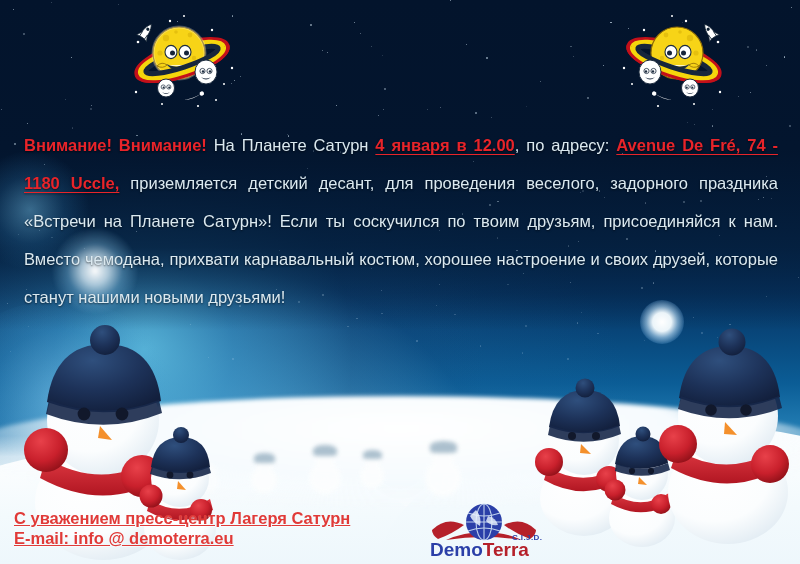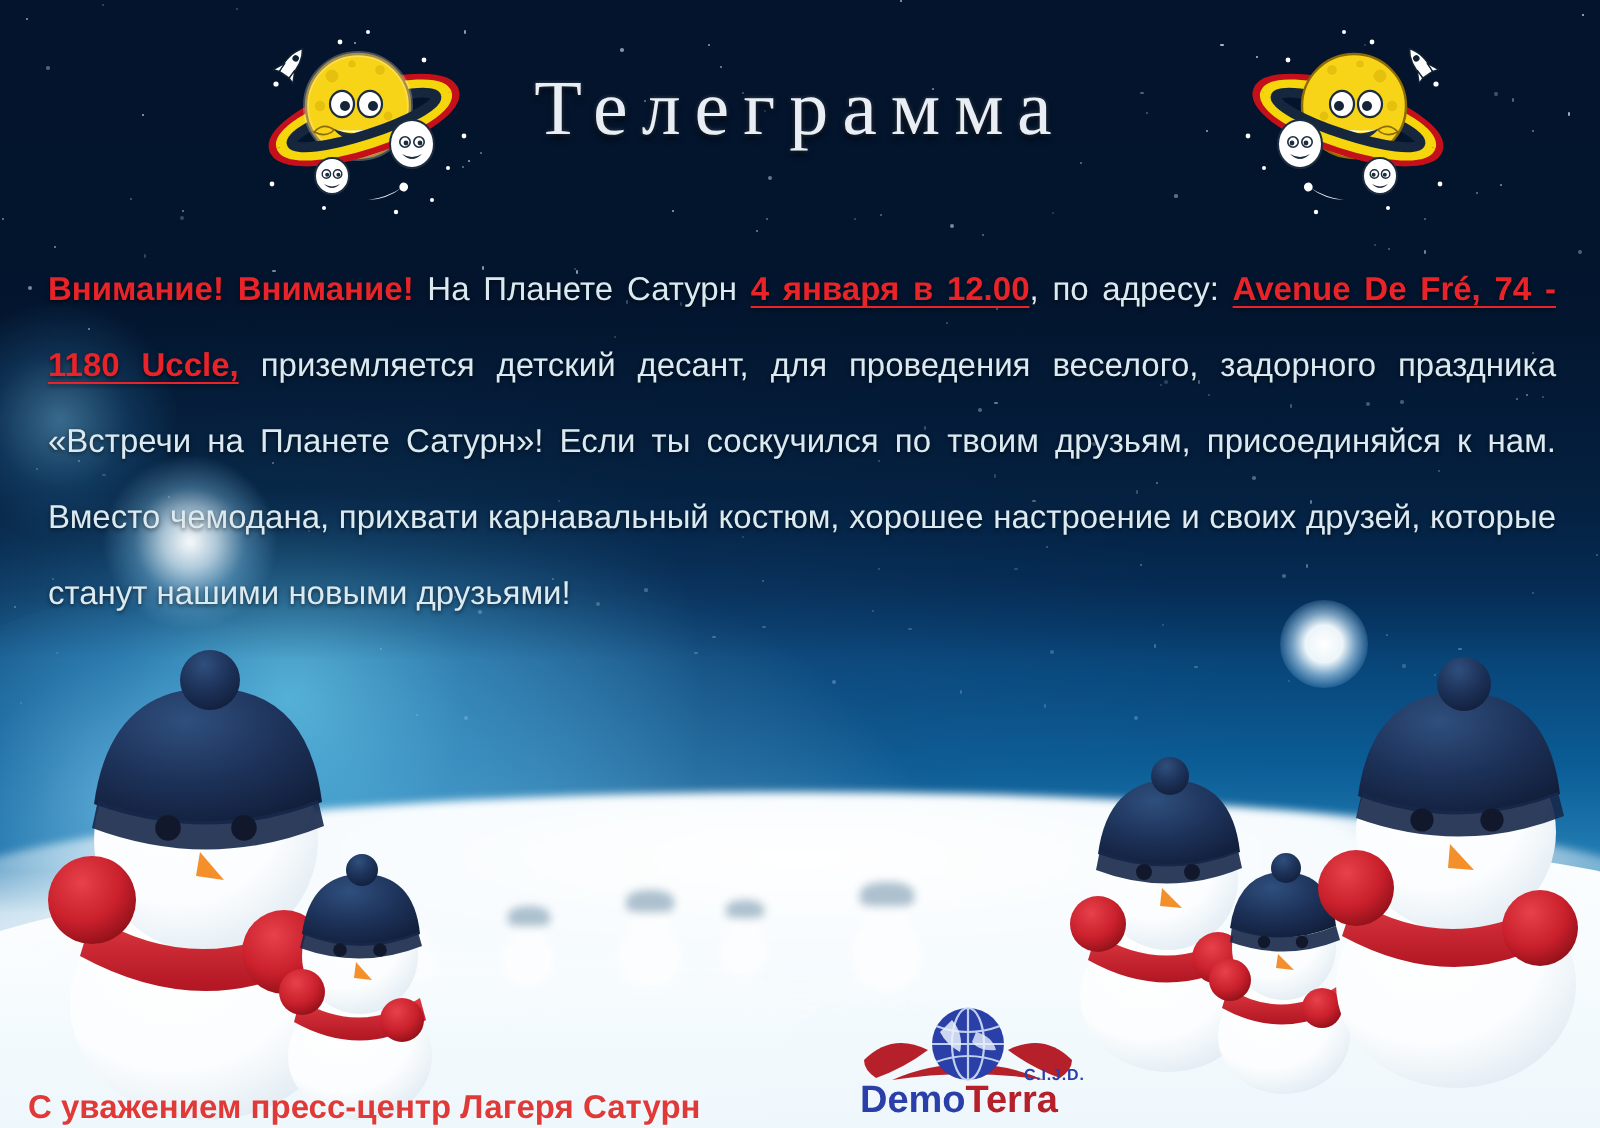--- a/index.html
+++ b/index.html
@@ -102,26 +102,27 @@
   }
   .hl{
     color:#e8242a;font-weight:bold;
     text-decoration:underline;
     text-underline-offset:3px;
     text-shadow:0 1px 2px rgba(0,0,0,.6);
   }
 
   
   .footer{
-    position:absolute;left:14px;bottom:0;
+    position:absolute;left:14px;bottom:16px;
     color:#e03a38;
     font-weight:bold;
     font-size:16.5px;
     line-height:20px;
     text-shadow:0 1px 1px rgba(255,255,255,.55);
+    text-decoration:underline;
   }
   .footer div{white-space:nowrap;}
 
   
   .logo{position:absolute;left:424px;bottom:6px;width:120px;height:58px;}
   .logo svg{display:block;width:100%;height:100%;}
 
   
   .snowman{position:absolute;}
   .snowman svg{display:block;width:100%;height:100%;overflow:visible;}
@@ -471,21 +472,20 @@
           <circle cx="3.2" cy="-.6" r="1" fill="#1d2c3f"></circle>
         <path d="M-4 4 q4 4 8 0 q-4 2.4 -8 0 Z" fill="#1d2c3f"></path>
       </g>
       <g transform="translate(60,92) rotate(-20)">
         <path d="M0 0 q9 2 18 0 q-9 3 -18 0 Z" fill="#ffffff" opacity=".9"></path>
         <circle cx="19" cy="0" r="2.2" fill="#ffffff"></circle>
       </g>
     </svg>
   </div>
 
-  <div class="title">Телеграмма</div>
 
   <div class="body-text">
     <p>
       <span class="alert">Внимание!  Внимание!</span><span> На Планете Сатурн </span><span class="hl">4 января в 12.00</span><span>, по адресу: </span><span class="hl">Avenue De Fré, 74 - 1180 Uccle,</span><span> приземляется  детский десант, для проведения веселого, задорного праздника «Встречи на Планете Сатурн»! Если ты соскучился по твоим друзьям, присоединяйся к нам. Вместо чемодана, прихвати карнавальный костюм,  хорошее настроение и своих друзей, которые станут   нашими новыми друзьями!</span>
     </p>
   </div>
 
   <div class="snowman" style="left:8px;top:330px;width:190px;height:230px;">
     <svg viewBox="0 0 190 230">
       <defs>
@@ -588,20 +588,21 @@
       <path d="M33 66 q48 19 98 0 l3 12 q-51 20 -104 1 Z" fill="#17284a" opacity=".9"></path>
       <circle cx="84" cy="12" r="13.5" fill="url(#hatG)"></circle>
       <circle cx="63" cy="80" r="5.8" fill="#11182b"></circle>
       <circle cx="98" cy="80" r="5.8" fill="#11182b"></circle>
       <path d="M77 92 L89 105 L76 104 Z" fill="#f4902c"></path>
     </svg>
   </div>
 
   <div class="footer">
     <div>С уважением пресс-центр Лагеря Сатурн</div>
+    <div>E-mail: info @ demoterra.eu</div>
   </div>
 
   <div class="logo">
     <svg viewBox="0 0 120 58">
 
       <path d="M8 30 q14 -14 32 -5 q-12 9 -26 14 q-6 -4 -6 -9 Z" fill="#b5202a"></path>
       <path d="M112 30 q-14 -14 -32 -5 q12 9 26 14 q6 -4 6 -9 Z" fill="#b5202a"></path>
       <path d="M22 40 q18 -8 38 -8 q20 0 38 8 q-19 -3 -38 -3 q-19 0 -38 3 Z" fill="#b5202a"></path>
 
       <circle cx="60" cy="22" r="18" fill="#2b3fa8"></circle>

